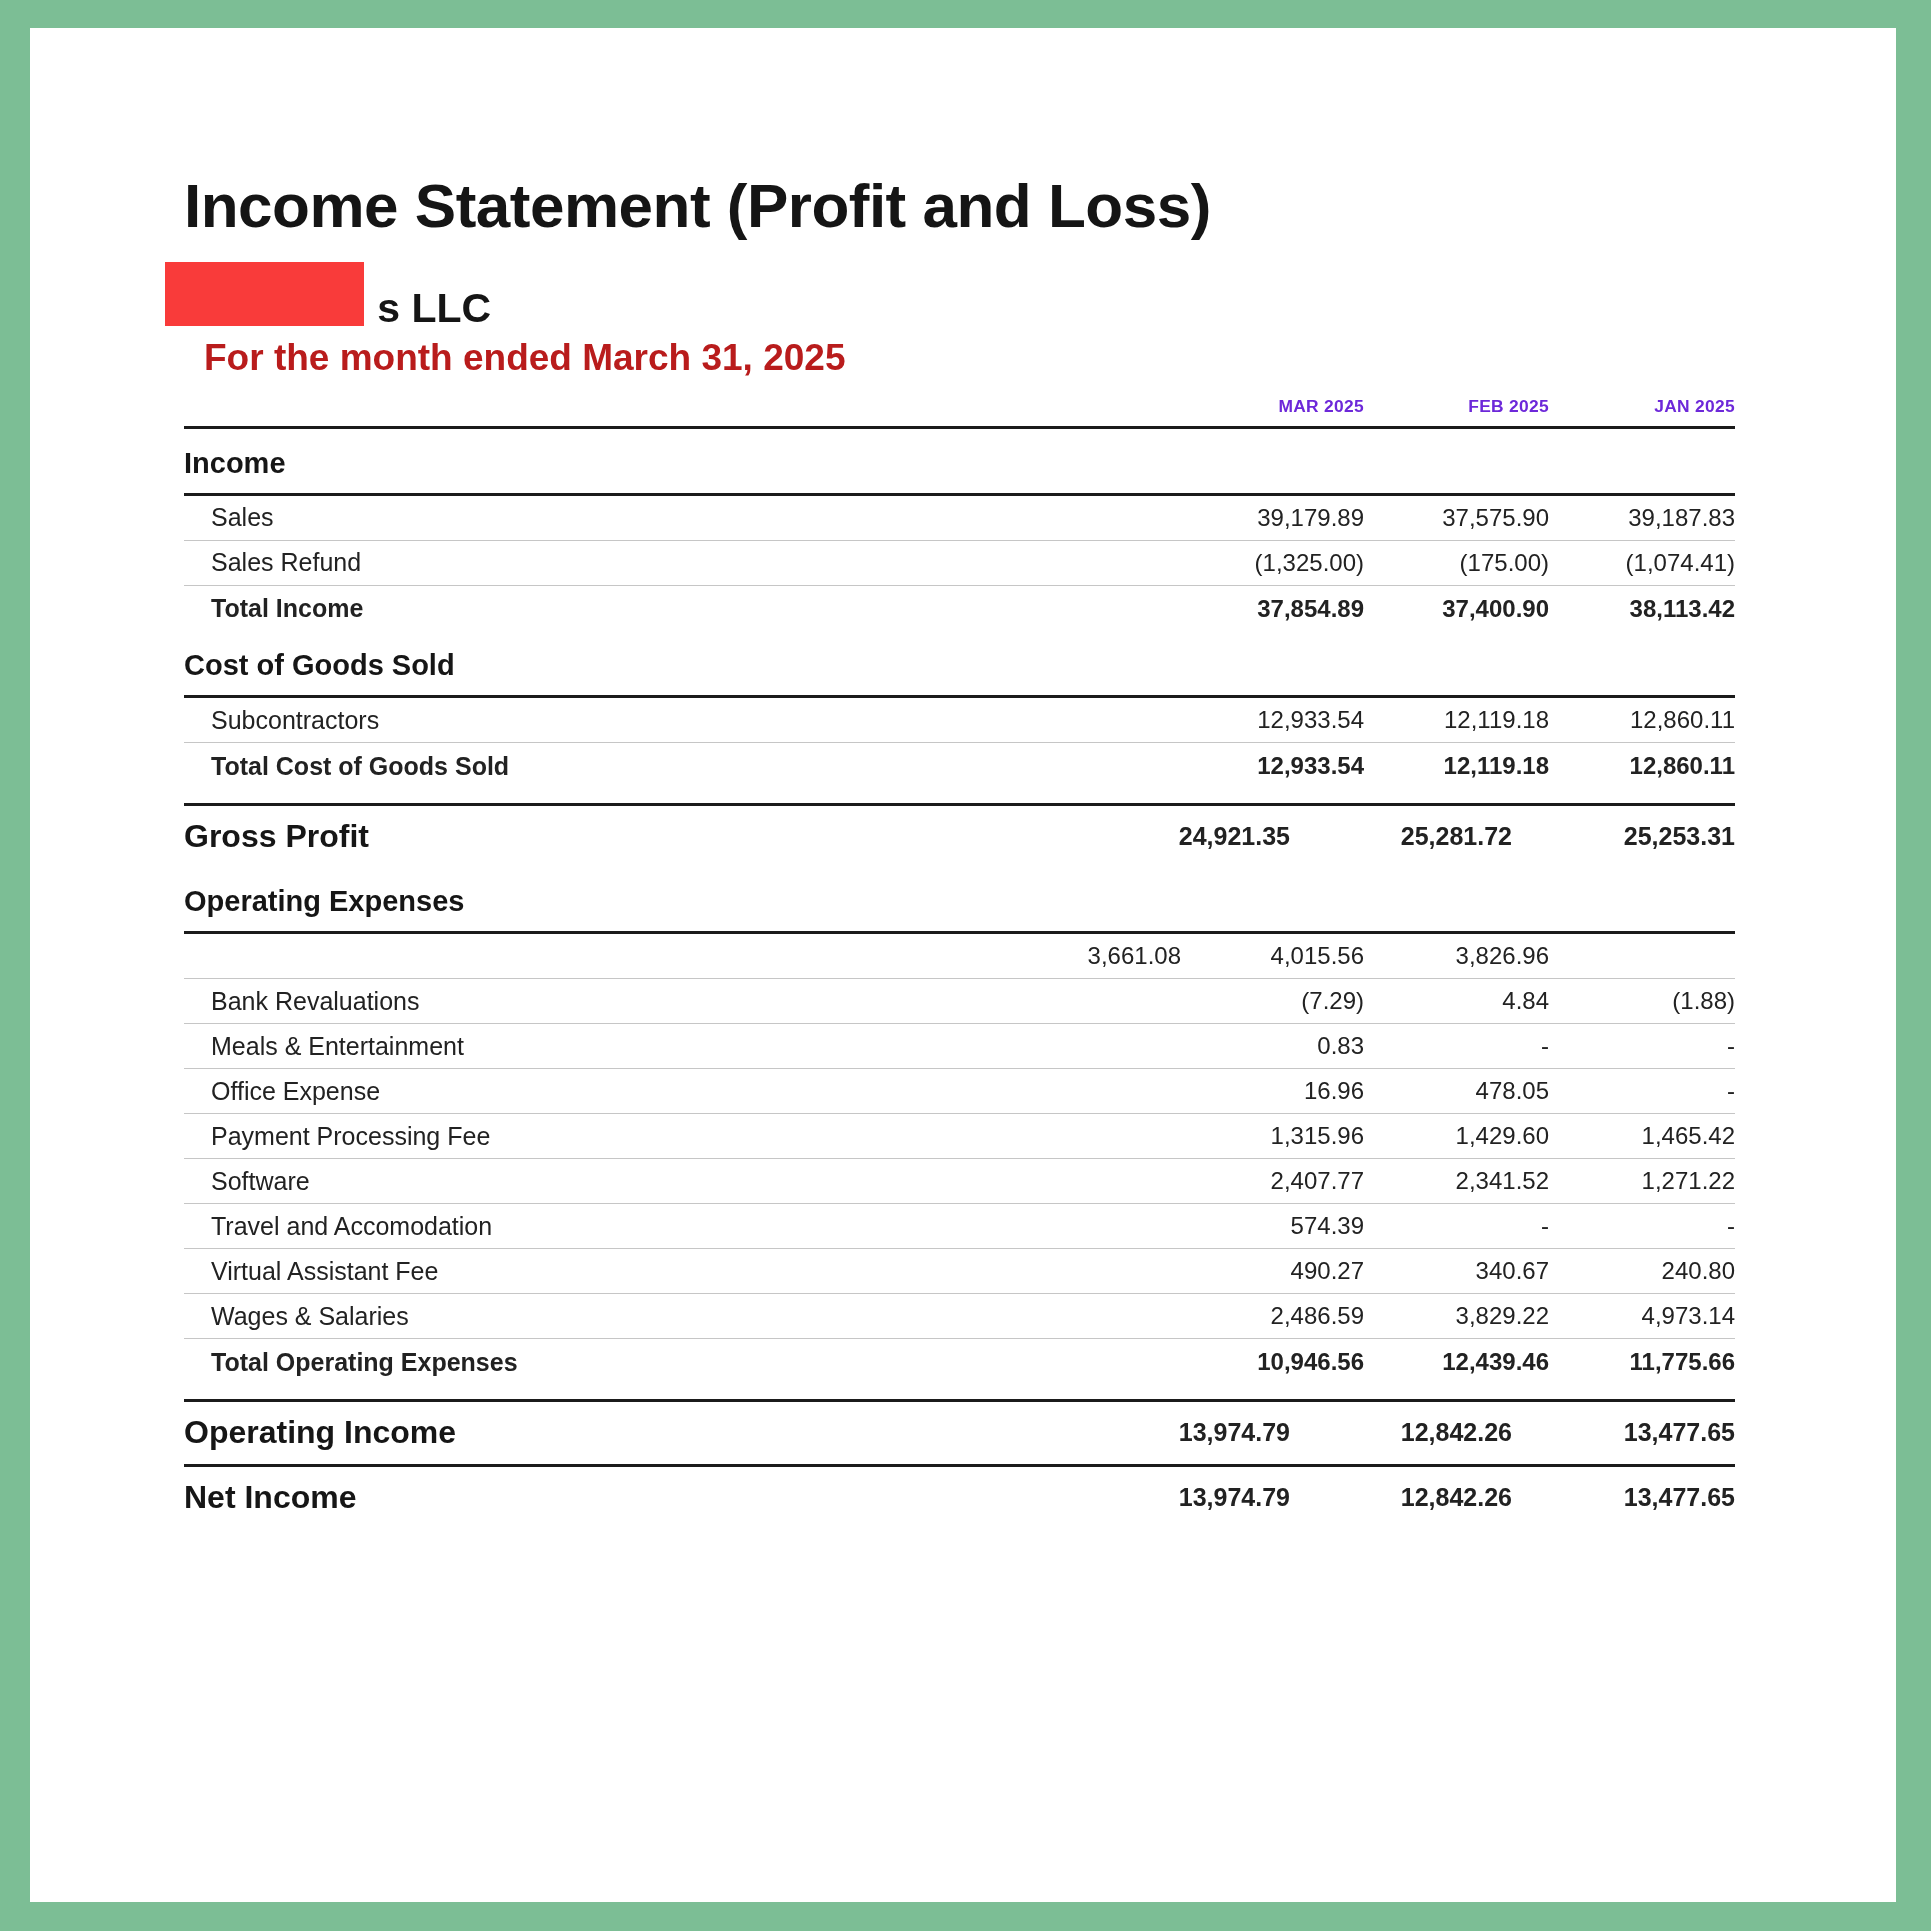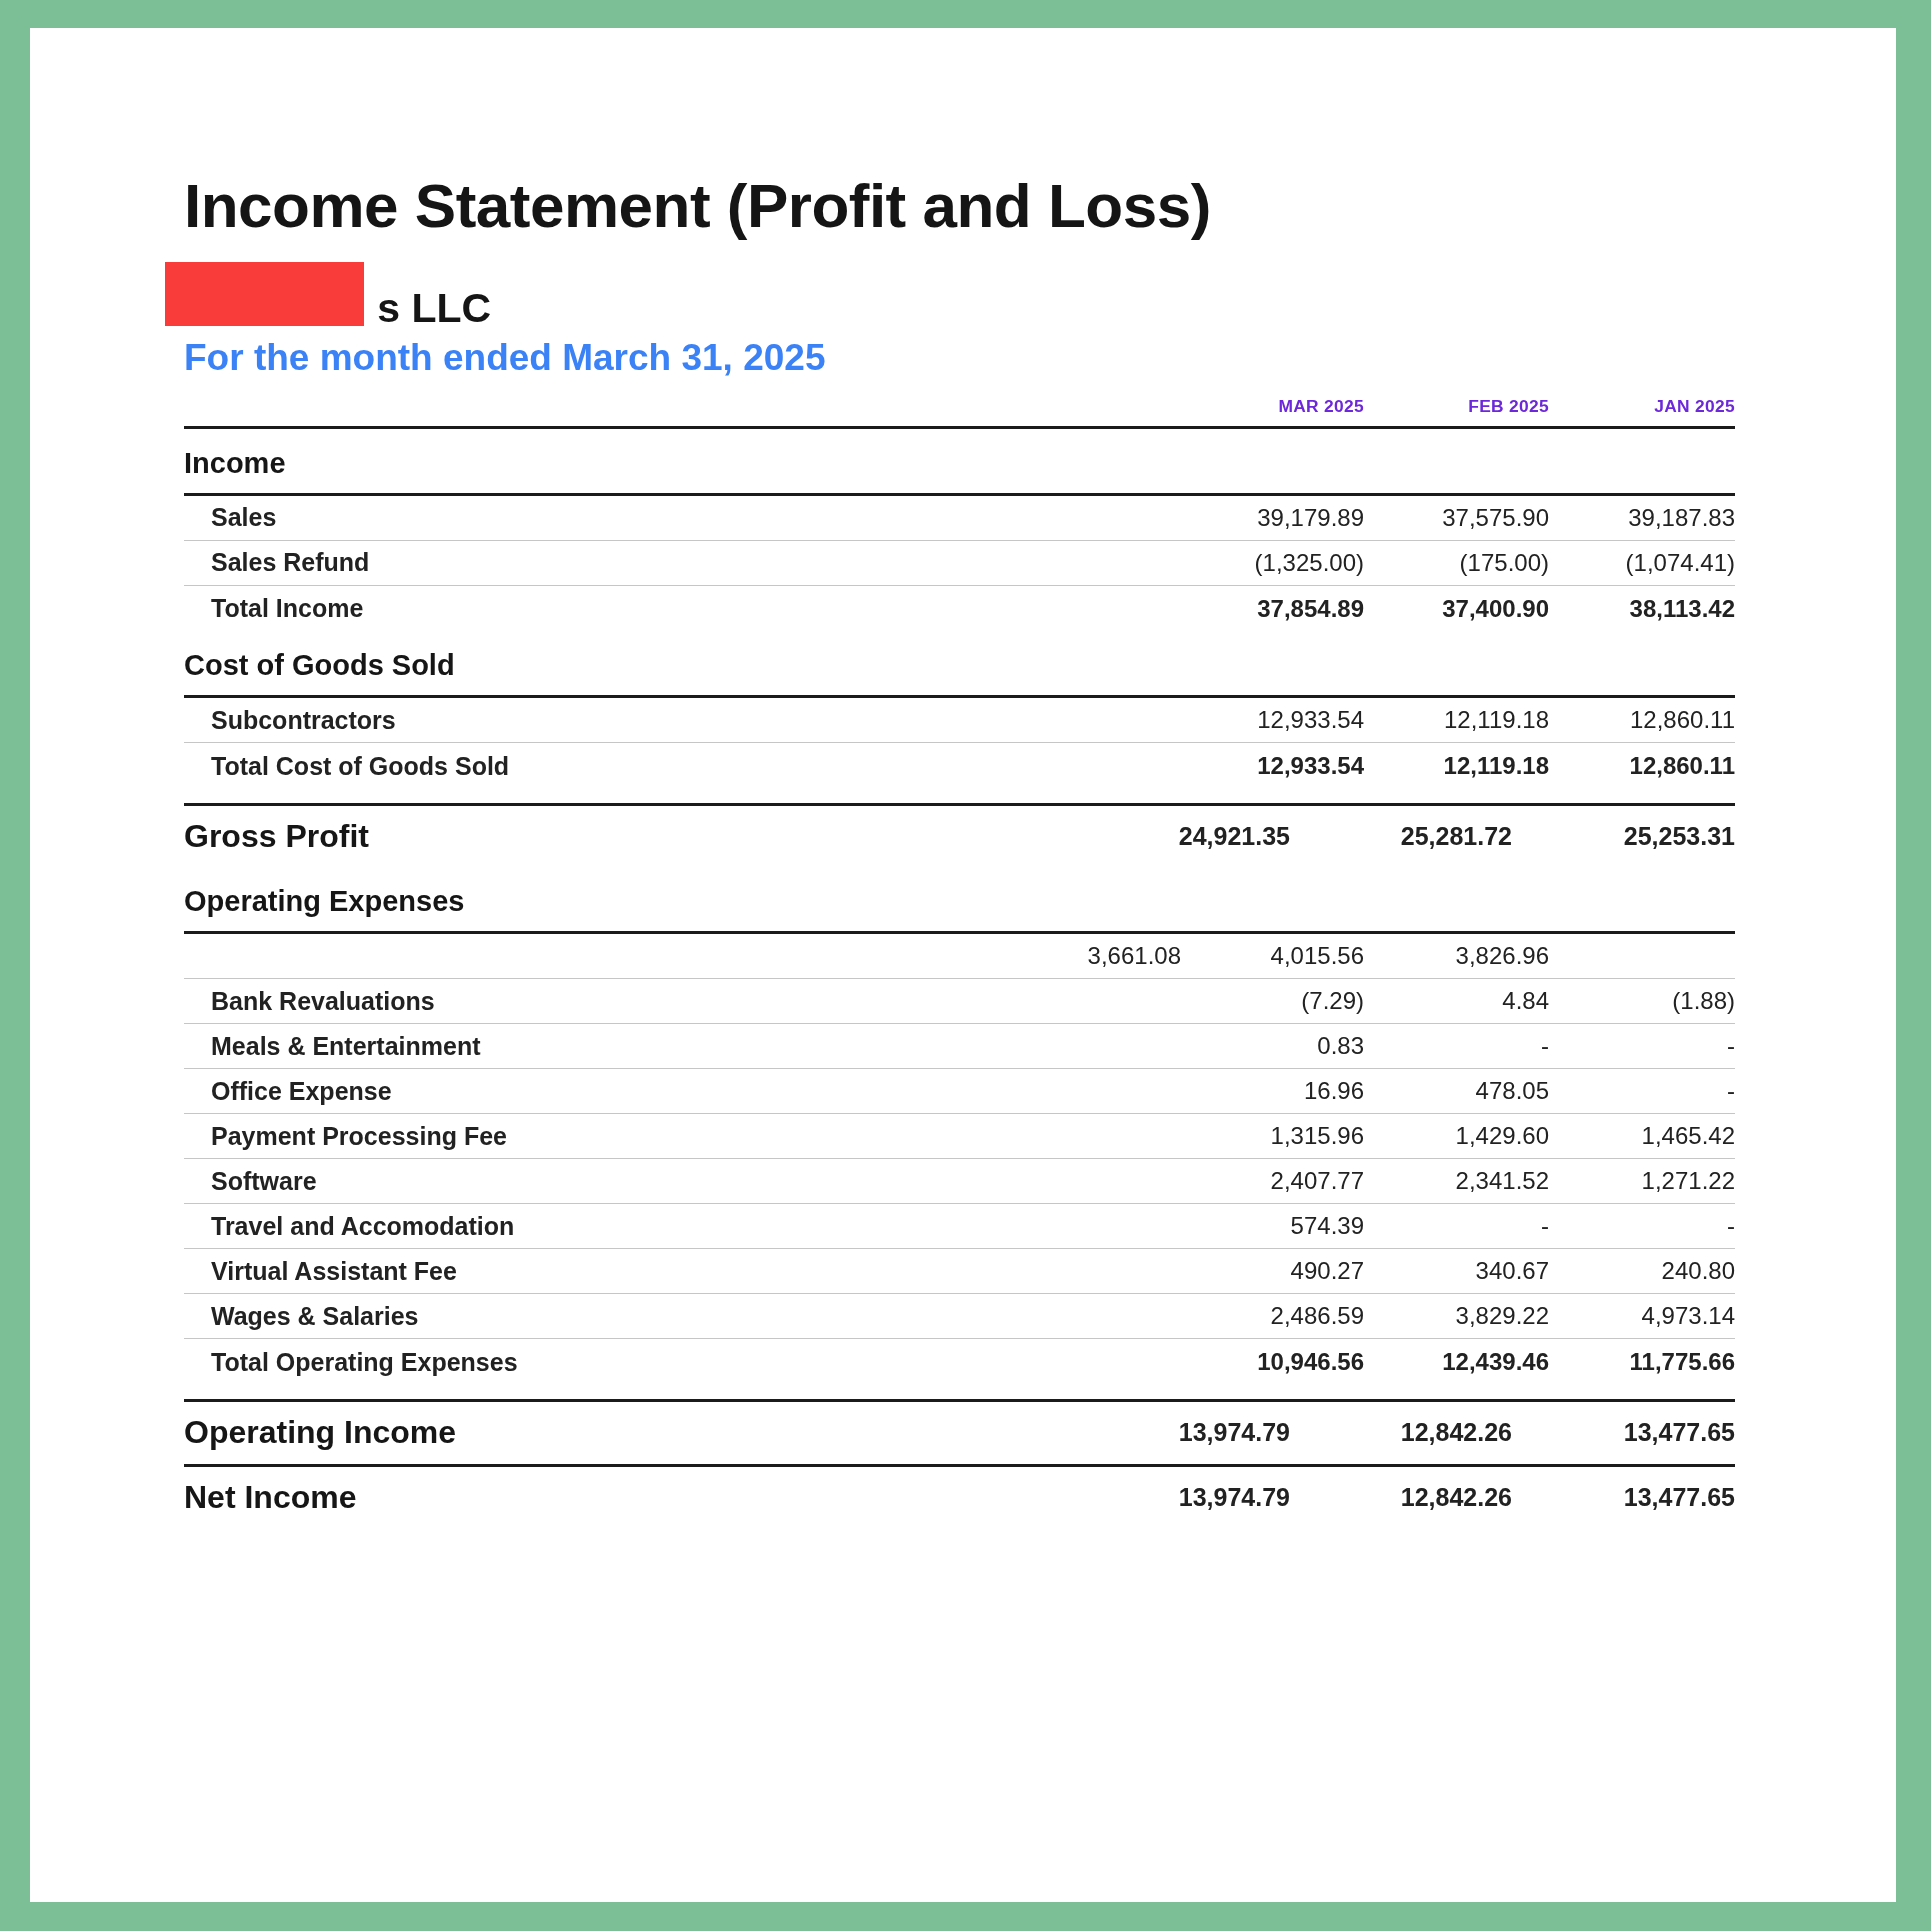--- a/index.html
+++ b/index.html
@@ -56,21 +56,22 @@
     margin-left: 13.5px;
     color: #151515;
     white-space: nowrap;
     margin-top: 28px;
   }
   .period {
     margin-top: 11.6px;
     font-size: 37px;
     font-weight: 700;
     line-height: 1.1;
-    color: #3b82f6;
+    color: #b91c1c;
+    margin-left: 20px;
   }
   
   .grid-row {
     display: grid;
     grid-template-columns: 1fr 183px 185px 186px;
     align-items: center;
   }
   .col-headers {
     margin-top: 17.4px;
     padding-bottom: 9.7px;
@@ -82,21 +83,20 @@
     text-align: right;
     letter-spacing: 0.3px;
     color: #6d28d9;
   }
   .row { min-height: 44px; }
   .row .label {
     font-size: 25px;
     padding-left: 27px;
     color: #222;
     white-space: nowrap;
-    font-weight: bold;
   }
   .row .num {
     font-size: 24px;
     text-align: right;
     color: #222;
     white-space: nowrap;
   }
   .row.item { border-bottom: 1.9px solid #c6c6c6; }
   .row.section {
     margin-top: 17.4px;

